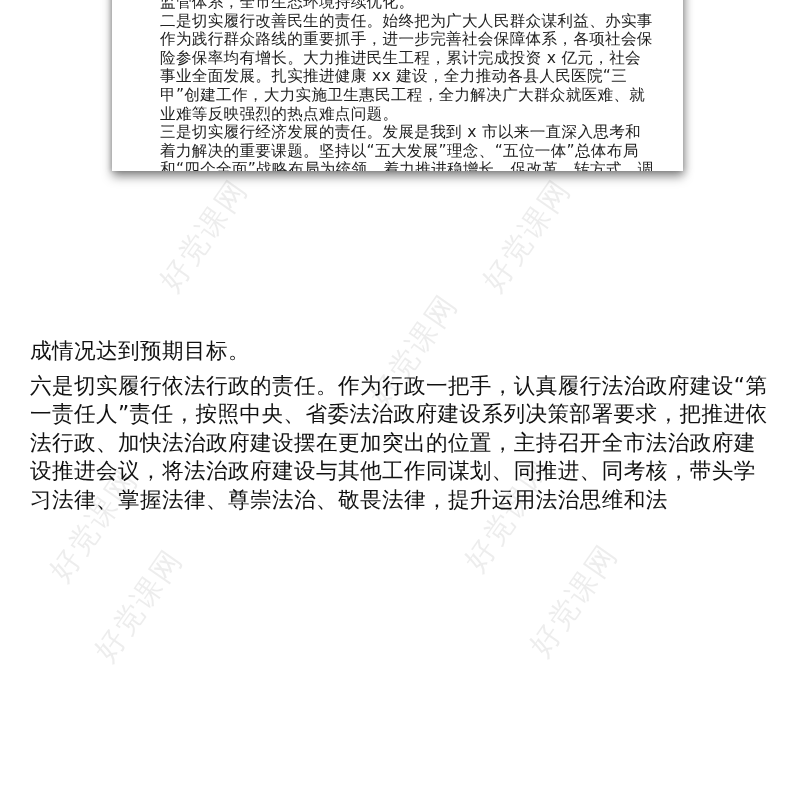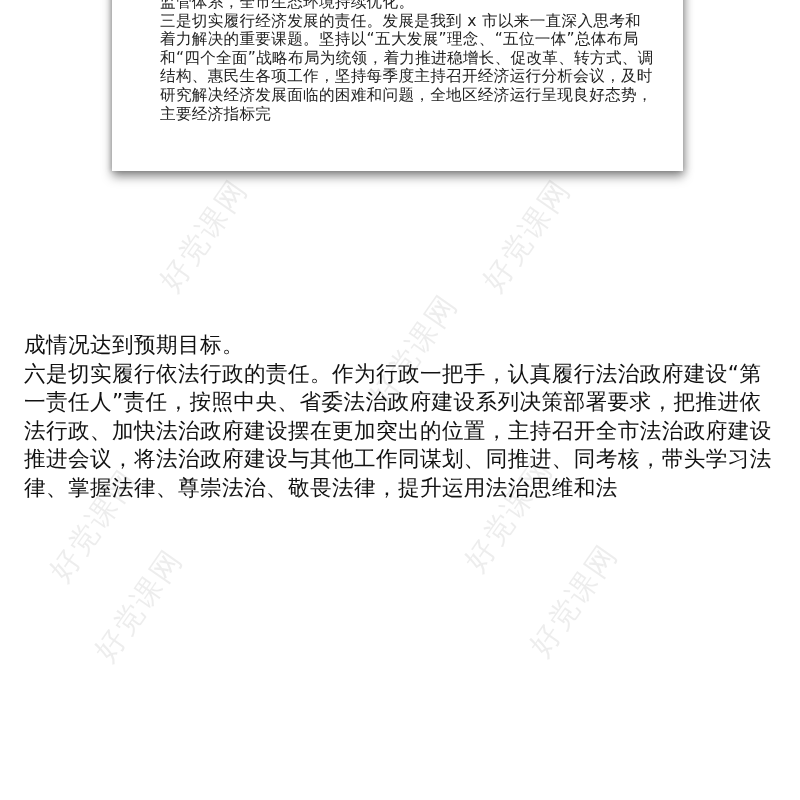--- a/index.html
+++ b/index.html
@@ -44,41 +44,42 @@
       position: absolute;
       left: 24px;
       top: 331px;
       width: 756px;
       font-size: 21.6px;
       line-height: 28.6px;
       color: #111;
       letter-spacing: 0.4px;
     }
     .main-text p {
-      margin: 0;
+      margin: 6px;
     }
     
     .watermark {
       position: absolute;
       font-size: 30px;
       color: rgba(0,0,0,0.07);
       transform: rotate(-55deg);
       transform-origin: center center;
       white-space: nowrap;
       pointer-events: none;
       letter-spacing: 2px;
       z-index: 5;
     }
   </style>
 </head>
 <body>
 
 <div class="preview-card">
   <div class="preview-text">
     <p>监管体系，全市生态环境持续优化。</p>
+    <p>二是切实履行改善民生的责任。始终把为广大人民群众谋利益、办实事作为践行群众路线的重要抓手，进一步完善社会保障体系，各项社会保险参保率均有增长。大力推进民生工程，累计完成投资 x 亿元，社会事业全面发展。扎实推进健康 xx 建设，全力推动各县人民医院“三甲”创建工作，大力实施卫生惠民工程，全力解决广大群众就医难、就业难等反映强烈的热点难点问题。</p>
     <p>三是切实履行经济发展的责任。发展是我到 x 市以来一直深入思考和着力解决的重要课题。坚持以“五大发展”理念、“五位一体”总体布局和“四个全面”战略布局为统领，着力推进稳增长、促改革、转方式、调结构、惠民生各项工作，坚持每季度主持召开经济运行分析会议，及时研究解决经济发展面临的困难和问题，全地区经济运行呈现良好态势，主要经济指标完</p>
   </div>
 </div>
 
 <div class="main-text">
   <p>成情况达到预期目标。</p>
   <p>六是切实履行依法行政的责任。作为行政一把手，认真履行法治政府建设“第一责任人”责任，按照中央、省委法治政府建设系列决策部署要求，把推进依法行政、加快法治政府建设摆在更加突出的位置，主持召开全市法治政府建设推进会议，将法治政府建设与其他工作同谋划、同推进、同考核，带头学习法律、掌握法律、尊崇法治、敬畏法律，提升运用法治思维和法</p>
 </div>
 
 <div class="watermark" style="left:140px; top:215px;">好党课网</div>

